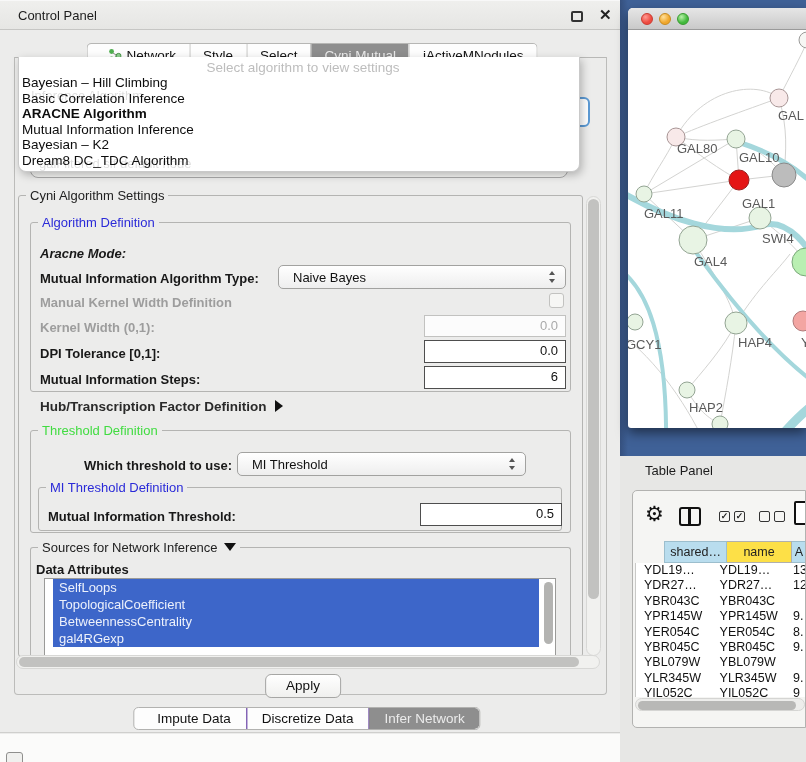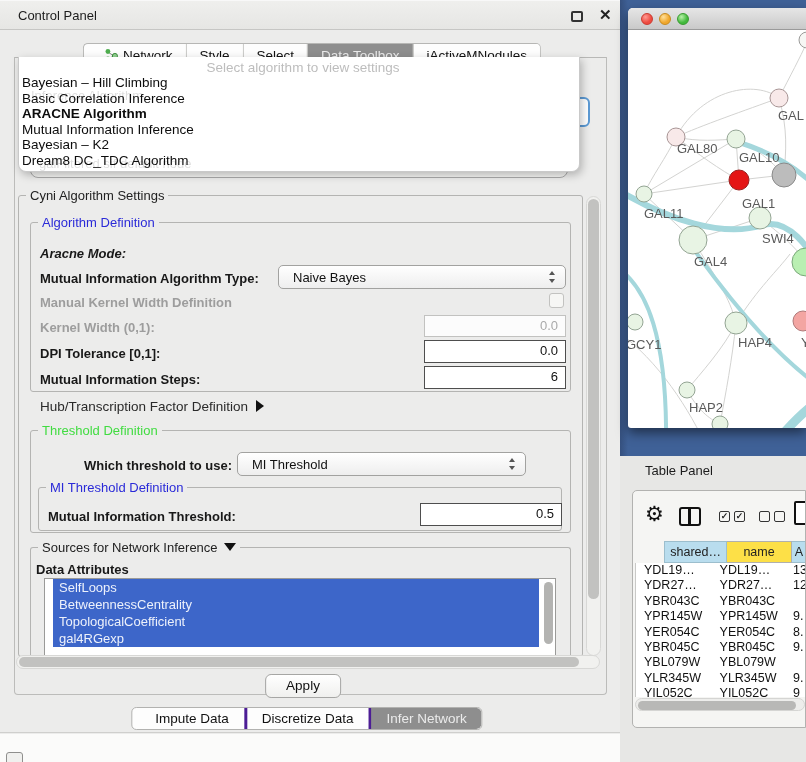--- a/index.html
+++ b/index.html
@@ -35,21 +35,21 @@
   .ghost { position:absolute; font-size:13px; color:#000; opacity:0.13; white-space:nowrap; }
 
   
   .gbox { position:absolute; border:1px solid #b4b4b2; border-radius:3px; }
   .gbox-label { position:absolute; background:#ececeb; padding:0 4px; font-size:13px; white-space:nowrap; }
   .blue-t { color:#2a2ad8; }
   .green-t { color:#41dc41; }
 
   .flabel { position:absolute; font-size:13px; font-weight:bold; color:#181818; white-space:nowrap; }
   .flabel.disabled { color:#9d9d9d; }
-  .plain { font-weight:normal; color:#2a2a2a; }
+  .plain { font-weight:bold; color:#2a2a2a; }
 
   .combo { position:absolute; background:linear-gradient(#ffffff,#eeeeee); border:1px solid #a2a2a0; border-radius:5px; font-size:13px; color:#111; display:flex; align-items:center; padding-left:14px; }
   .spin { position:absolute; right:9px; top:50%; transform:translateY(-50%); width:7px; height:12px; }
   .spin:before { content:""; position:absolute; left:0; top:0; border-left:3.5px solid transparent; border-right:3.5px solid transparent; border-bottom:4.5px solid #555; }
   .spin:after { content:""; position:absolute; left:0; bottom:0; border-left:3.5px solid transparent; border-right:3.5px solid transparent; border-top:4.5px solid #555; }
 
   .tfield { position:absolute; background:#fff; border:1.5px solid #4e4e4e; font-size:13px; color:#111; text-align:right; padding:2px 7px 0 0; }
   .tfield.disabled { border:1px solid #c2c2c0; color:#aaa; background:#fcfcfc; }
 
   .checkbox { position:absolute; width:15px; height:15px; border:1px solid #c2c2c0; border-radius:3px; background:#f6f6f4; }
@@ -63,21 +63,21 @@
 
   
   #v-scroll-track { left:586px; top:196px; width:15px; height:460px; background:#f1f1ef; border:1px solid #d8d8d6; border-radius:8px; }
   #v-scroll-thumb { left:588px; top:199px; width:11px; height:400px; background:#c2c2c0; border-radius:6px; }
   #h-scroll-track { left:16px; top:655px; width:584px; height:14px; background:#f1f1ef; border:1px solid #d8d8d6; border-radius:8px; }
   #h-scroll-thumb { left:19px; top:657px; width:560px; height:10px; background:#c2c2c0; border-radius:5px; }
 
   #apply-btn { left:303px; top:674px; transform:translateX(-50%); background:linear-gradient(#ffffff,#f0f0ee); border:1px solid #a6a6a4; border-radius:6px; font-size:13.5px; color:#111; padding:3px 20px 4px; }
 
   #bottom-tab-bar { left:307px; top:707px; transform:translateX(-50%); display:flex; height:23px; border:1px solid #b2b2b0; border-radius:5px; overflow:hidden; background:#fdfdfd; }
-  .btab { display:flex; align-items:center; padding:0 15px; font-size:13.5px; color:#111; background:#fdfdfd; border-left:3px solid #4c1d95; white-space:nowrap; }
+  .btab { display:flex; align-items:center; padding:0 15px; font-size:13.5px; color:#111; background:#fdfdfd; border-left:1px solid #4c1d95; white-space:nowrap; }
   .btab:first-child { border-left:none; }
   .btab.selected { background:#8e8e8e; color:#ebebeb; border-radius:0 5px 5px 0; }
 
   #bottom-strip { left:0; top:734px; width:620px; height:28px; background:#fbfbfa; }
   #mini-icon { left:6px; top:752px; width:17px; height:14px; border:1.5px solid #8f8f8d; border-radius:3px; background:#f0f0ee; }
 
   
   #desktop-blue { left:620px; top:0; width:186px; height:456px; background:linear-gradient(90deg,#35507e 0,#3f6197 8px,#3f6197 100%); }
   #net-window { left:628px; top:8px; width:178px; height:420px; background:#fff; border-radius:5px 0 0 3px; box-shadow:0 5px 12px rgba(0,0,0,0.5); overflow:hidden; }
   #net-titlebar { position:absolute; left:0; top:0; width:100%; height:22px; background:linear-gradient(#e6e6e6,#c9c9c9); border-bottom:1px solid #9a9a9a; }
@@ -131,21 +131,21 @@
         </svg>
         <span>Network</span>
       </div>
       <div class="tab">
         <span>Style</span>
       </div>
       <div class="tab">
         <span>Select</span>
       </div>
       <div class="tab selected">
-        <span>Data Toolbox</span>
+        <span>Cyni Mutual</span>
       </div>
       <div class="tab">
         <span>jActiveMNodules</span>
       </div>
     </div>
 
   <div class="abs" id="behind-combo"></div>
   <div class="abs" id="behind-focus"></div>
 
   <div class="abs" id="algo-popup">
@@ -210,22 +210,22 @@
   <div class="tfield" style="left:420px; top:503px; width:142px; height:23px;">0.5</div>
 
   <div class="gbox" style="left:30px; top:547px; width:541px; height:112px; border-bottom:none; border-radius:3px 3px 0 0;"></div>
   <div class="gbox-label" style="left:38px; top:540px; color:#222;">
     <span>Sources for Network Inference</span><span class="tri-down"></span>
   </div>
   <div class="flabel" style="left:36px; top:562px;">Data Attributes</div>
   <div class="abs" id="attr-list">
     <div id="attr-items">
         <div class="attr-item">SelfLoops</div>
+        <div class="attr-item">TopologicalCoefficient</div>
         <div class="attr-item">BetweennessCentrality</div>
-        <div class="attr-item">TopologicalCoefficient</div>
         <div class="attr-item">gal4RGexp</div>
       </div>
     <div id="attr-vscroll"></div>
   </div>
 
   <div class="abs" id="v-scroll-track"></div>
   <div class="abs" id="v-scroll-thumb"></div>
   <div class="abs" id="h-scroll-track"></div>
   <div class="abs" id="h-scroll-thumb"></div>
 

